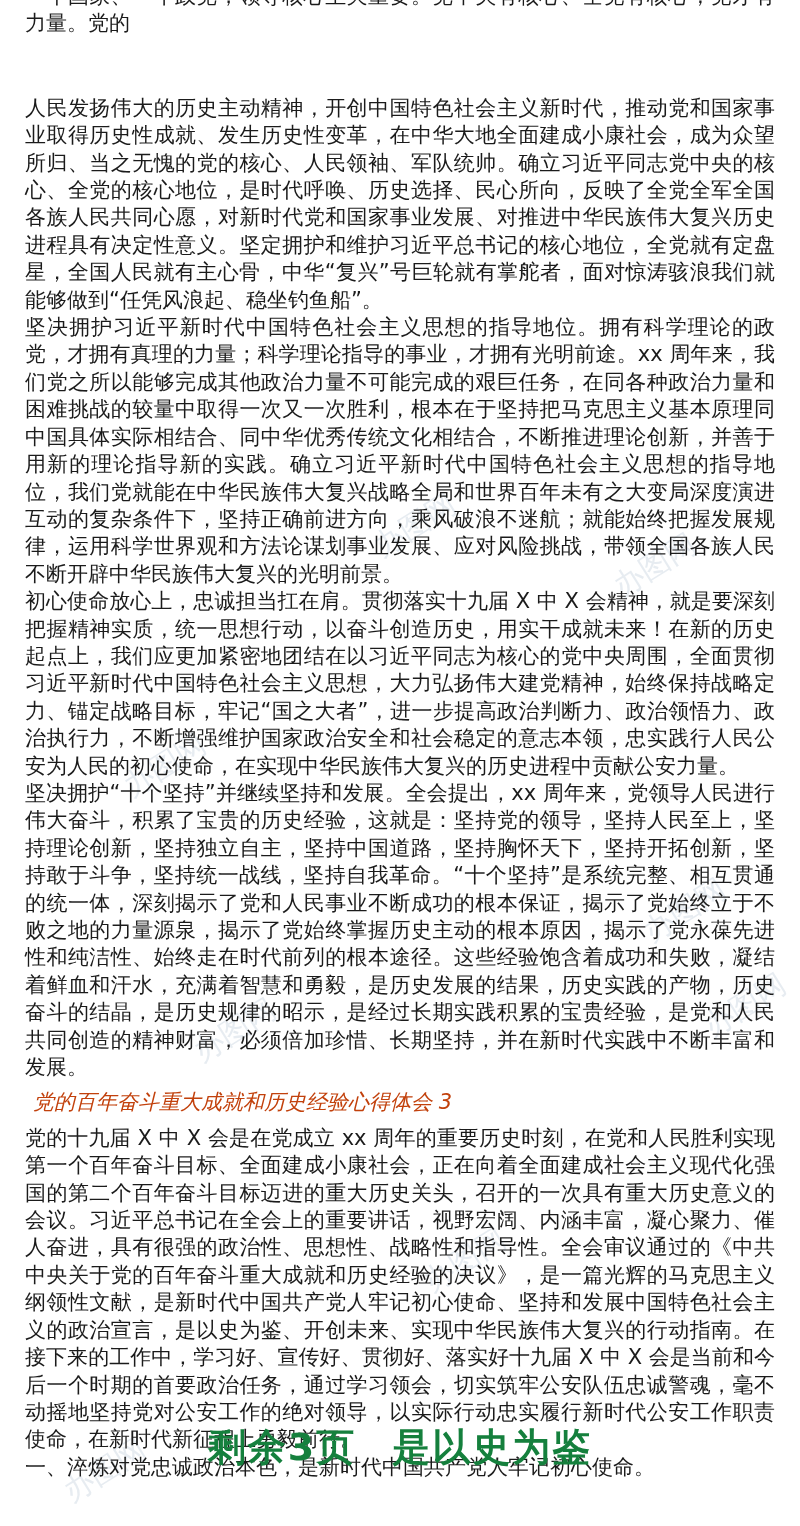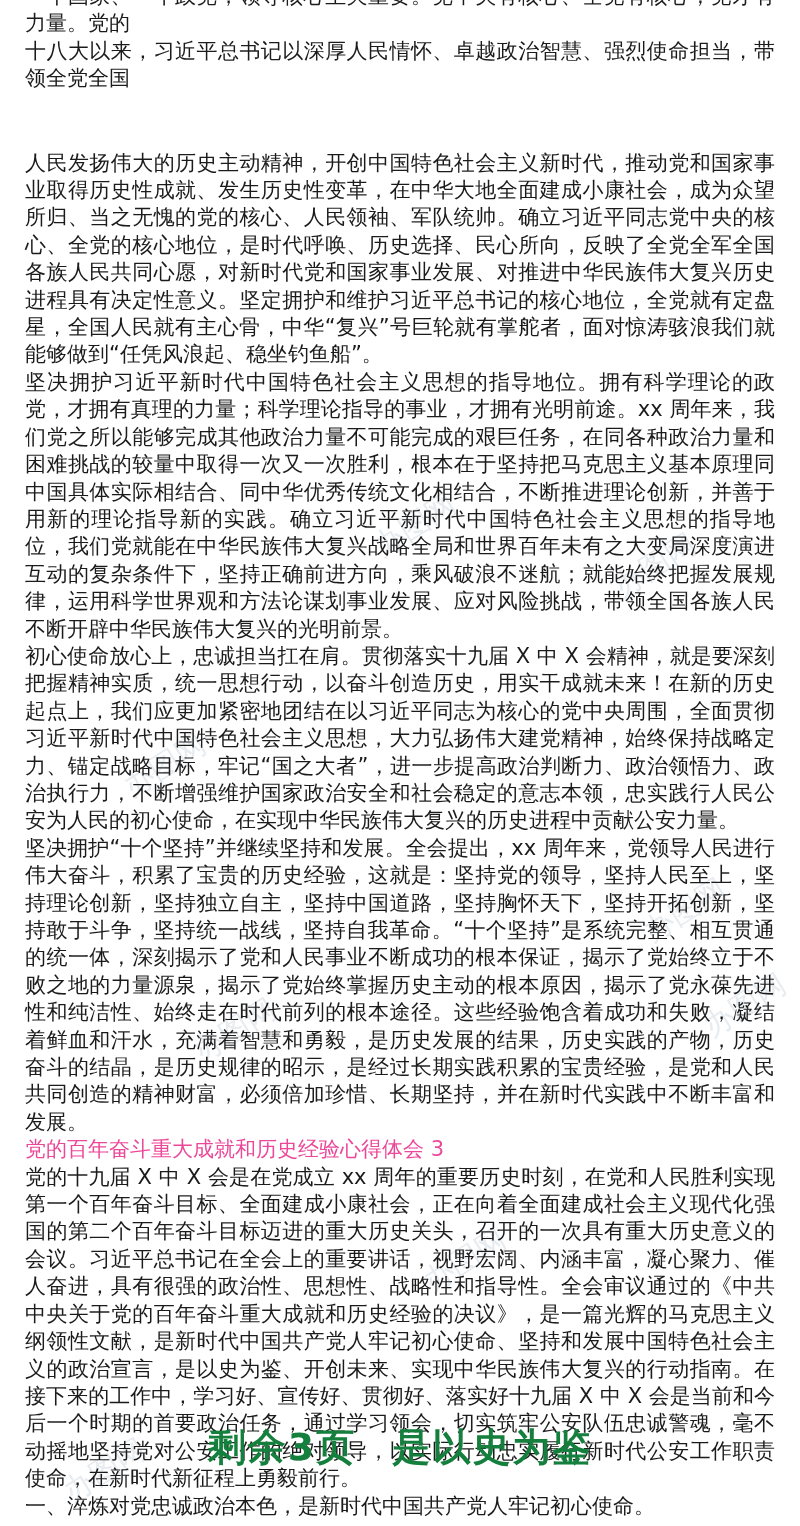--- a/index.html
+++ b/index.html
@@ -36,25 +36,26 @@
   }
   .page-gap {
     height: 57px; 
   }
   p.para {
     margin: 0;
     padding: 0;
     text-indent: 0;
   }
   .link-line {
-    margin: 0;
-    color: #ec4899;
+    margin: 8px;
+    color: #c2410c;
     cursor: pointer;
     text-decoration: none;
     display: block;
+    font-style: italic;
   }
   .footer-banner {
     position: absolute;
     left: 0;
     top: 1422px;
     width: 800px;
     display: flex;
     justify-content: center;
     gap: 36px;
     color: #15803d;
@@ -90,21 +91,20 @@
   <div class="watermark w4">办图网</div>
   <div class="watermark w5">办图网</div>
   <div class="watermark w6">办图网</div>
   <div class="watermark w7">办图网</div>
   <div class="watermark w8">办图网</div>
 
   <div class="text-col">
 
     <div class="prev-page-block">
       <p class="para">一个国家、一个政党，领导核心至关重要。党中央有核心、全党有核心，党才有力量。党的</p>
-      <p class="para">十八大以来，习近平总书记以深厚人民情怀、卓越政治智慧、强烈使命担当，带领全党全国</p>
     </div>
 
     <div class="page-gap"></div>
 
     <p class="para">人民发扬伟大的历史主动精神，开创中国特色社会主义新时代，推动党和国家事业取得历史性成就、发生历史性变革，在中华大地全面建成小康社会，成为众望所归、当之无愧的党的核心、人民领袖、军队统帅。确立习近平同志党中央的核心、全党的核心地位，是时代呼唤、历史选择、民心所向，反映了全党全军全国各族人民共同心愿，对新时代党和国家事业发展、对推进中华民族伟大复兴历史进程具有决定性意义。坚定拥护和维护习近平总书记的核心地位，全党就有定盘星，全国人民就有主心骨，中华“复兴”号巨轮就有掌舵者，面对惊涛骇浪我们就能够做到“任凭风浪起、稳坐钓鱼船”。</p>
     <p class="para">坚决拥护习近平新时代中国特色社会主义思想的指导地位。拥有科学理论的政党，才拥有真理的力量；科学理论指导的事业，才拥有光明前途。xx 周年来，我们党之所以能够完成其他政治力量不可能完成的艰巨任务，在同各种政治力量和困难挑战的较量中取得一次又一次胜利，根本在于坚持把马克思主义基本原理同中国具体实际相结合、同中华优秀传统文化相结合，不断推进理论创新，并善于用新的理论指导新的实践。确立习近平新时代中国特色社会主义思想的指导地位，我们党就能在中华民族伟大复兴战略全局和世界百年未有之大变局深度演进互动的复杂条件下，坚持正确前进方向，乘风破浪不迷航；就能始终把握发展规律，运用科学世界观和方法论谋划事业发展、应对风险挑战，带领全国各族人民不断开辟中华民族伟大复兴的光明前景。</p>
     <p class="para">初心使命放心上，忠诚担当扛在肩。贯彻落实十九届 X 中 X 会精神，就是要深刻把握精神实质，统一思想行动，以奋斗创造历史，用实干成就未来！在新的历史起点上，我们应更加紧密地团结在以习近平同志为核心的党中央周围，全面贯彻习近平新时代中国特色社会主义思想，大力弘扬伟大建党精神，始终保持战略定力、锚定战略目标，牢记“国之大者”，进一步提高政治判断力、政治领悟力、政治执行力，不断增强维护国家政治安全和社会稳定的意志本领，忠实践行人民公安为人民的初心使命，在实现中华民族伟大复兴的历史进程中贡献公安力量。</p>
     <p class="para">坚决拥护“十个坚持”并继续坚持和发展。全会提出，xx 周年来，党领导人民进行伟大奋斗，积累了宝贵的历史经验，这就是：坚持党的领导，坚持人民至上，坚持理论创新，坚持独立自主，坚持中国道路，坚持胸怀天下，坚持开拓创新，坚持敢于斗争，坚持统一战线，坚持自我革命。“十个坚持”是系统完整、相互贯通的统一体，深刻揭示了党和人民事业不断成功的根本保证，揭示了党始终立于不败之地的力量源泉，揭示了党始终掌握历史主动的根本原因，揭示了党永葆先进性和纯洁性、始终走在时代前列的根本途径。这些经验饱含着成功和失败，凝结着鲜血和汗水，充满着智慧和勇毅，是历史发展的结果，历史实践的产物，历史奋斗的结晶，是历史规律的昭示，是经过长期实践积累的宝贵经验，是党和人民共同创造的精神财富，必须倍加珍惜、长期坚持，并在新时代实践中不断丰富和发展。</p>
 
     <a class="link-line">党的百年奋斗重大成就和历史经验心得体会 3</a>

